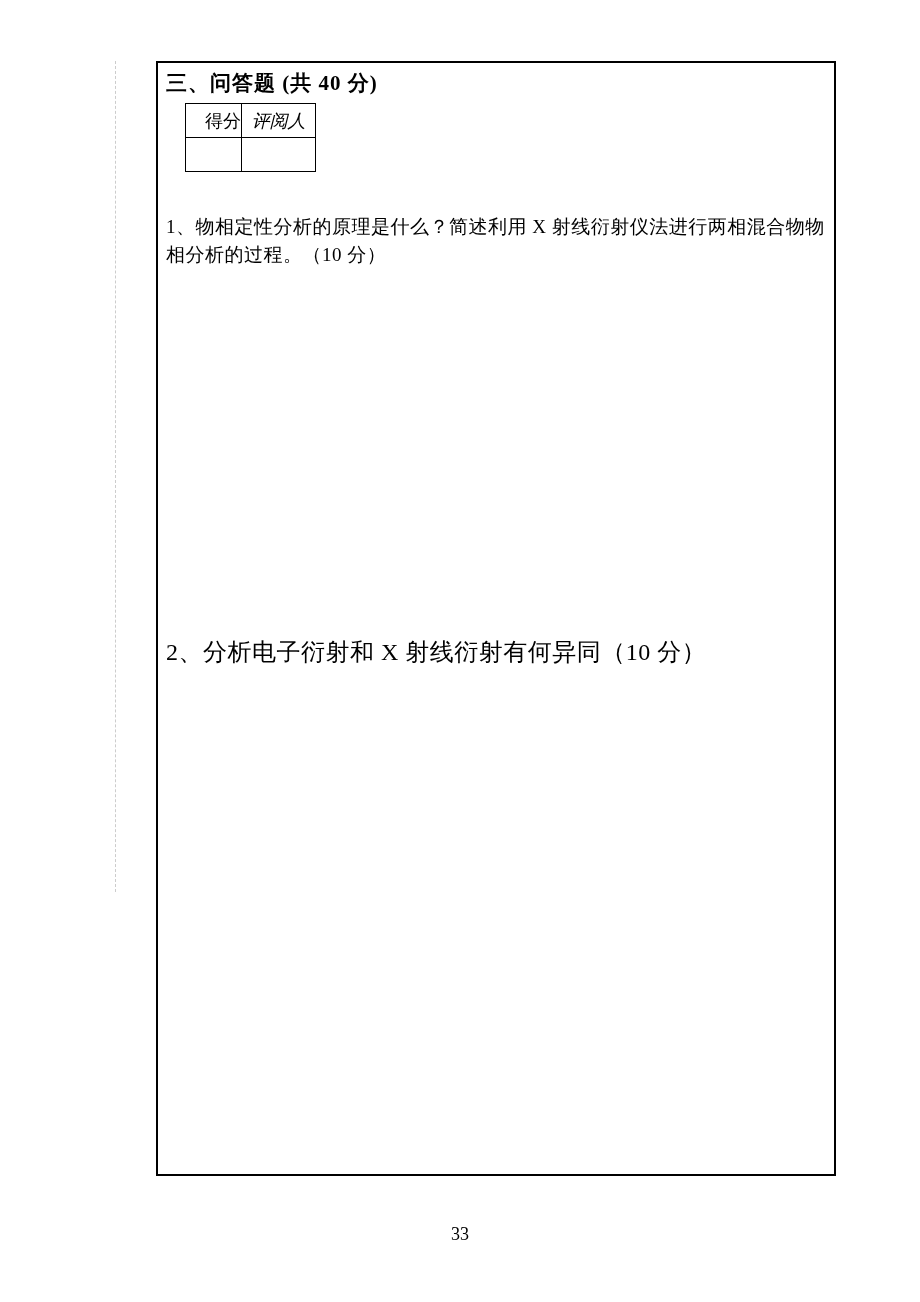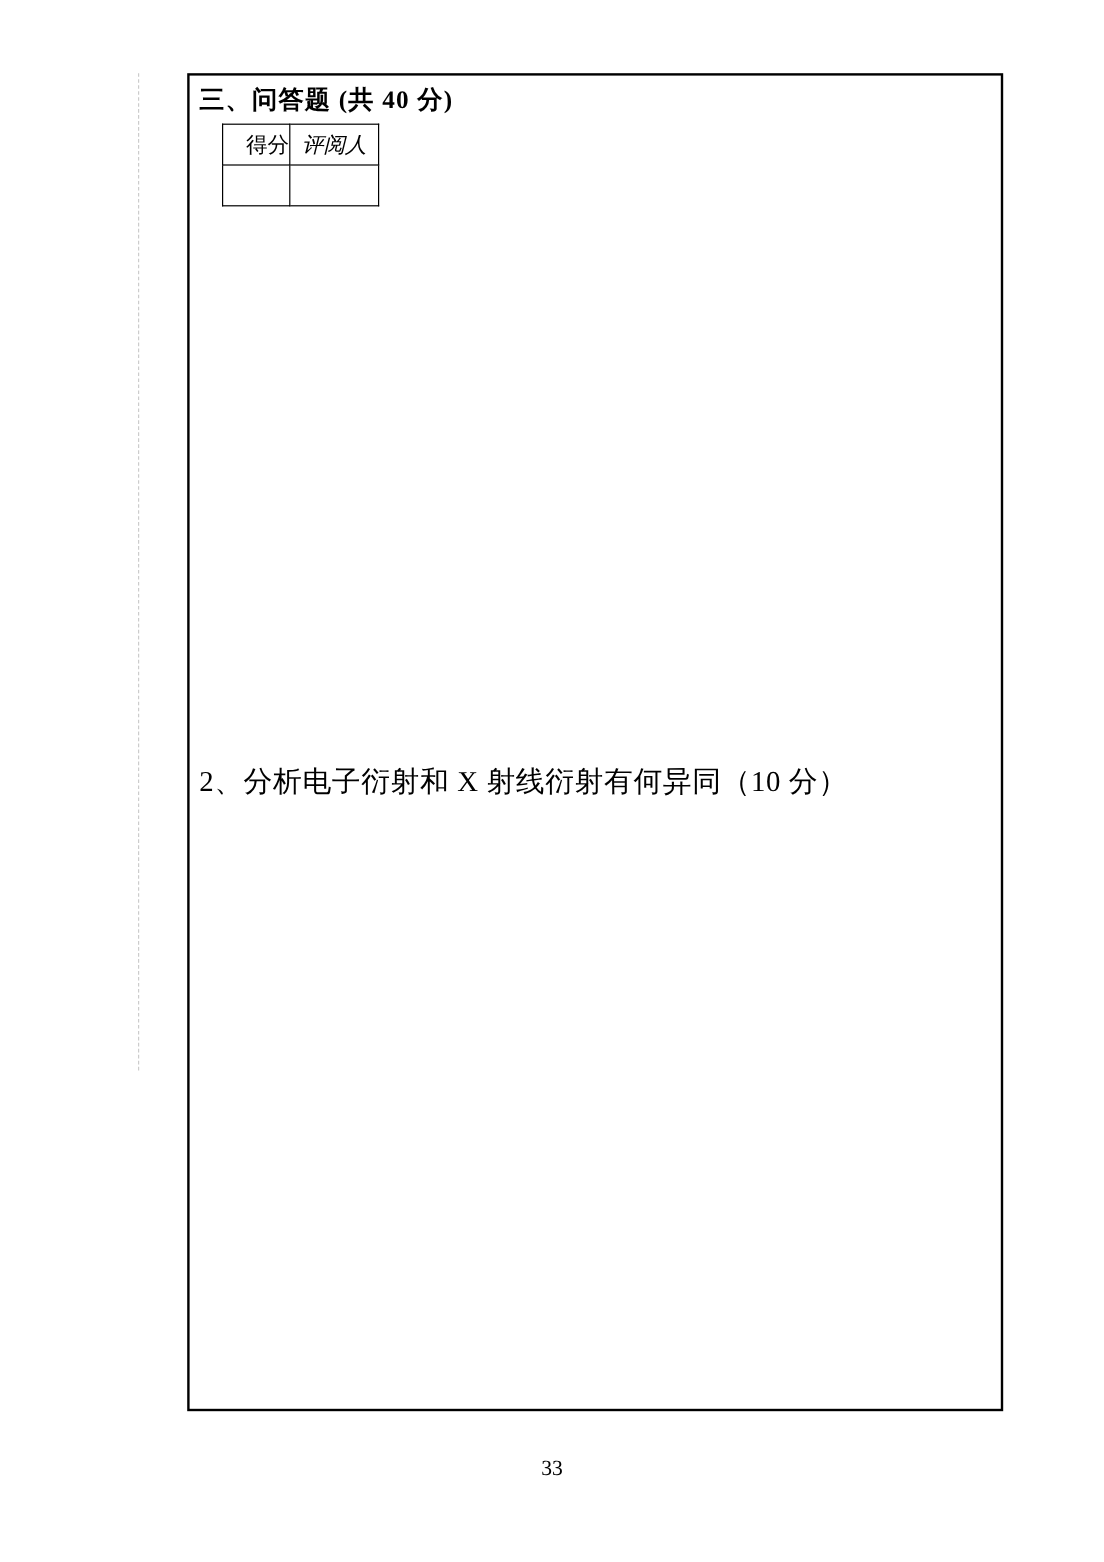--- a/index.html
+++ b/index.html
@@ -79,21 +79,21 @@
       top: 572px;
       width: 660px;
       font-size: 24px;
       line-height: 1.45;
       letter-spacing: 0.5px;
     }
     .page-number {
       position: absolute;
       left: 0;
       right: 0;
-      bottom: 68px;
+      bottom: 57px;
       text-align: center;
       font-size: 18px;
       font-family: "Times New Roman", serif;
     }
   </style>
 </head>
 <body>
 
 <div class="page-container">
   <div class="content-box">
@@ -105,18 +105,19 @@
         <th class="col1">得分</th>
         <th class="col2">评阅人</th>
       </tr>
       <tr class="row2">
         <td class="col1"></td>
         <td class="col2"></td>
       </tr>
     </tbody>
       </table>
 
+    <div class="question1">1、物相定性分析的原理是什么？简述利用 X 射线衍射仪法进行两相混合物物相分析的过程。（10 分）</div>
 
     <div class="question2">2、分析电子衍射和 X 射线衍射有何异同（10 分）</div>
   </div>
 </div>
 
 <div class="page-number">33</div>
 
 </body></html>

